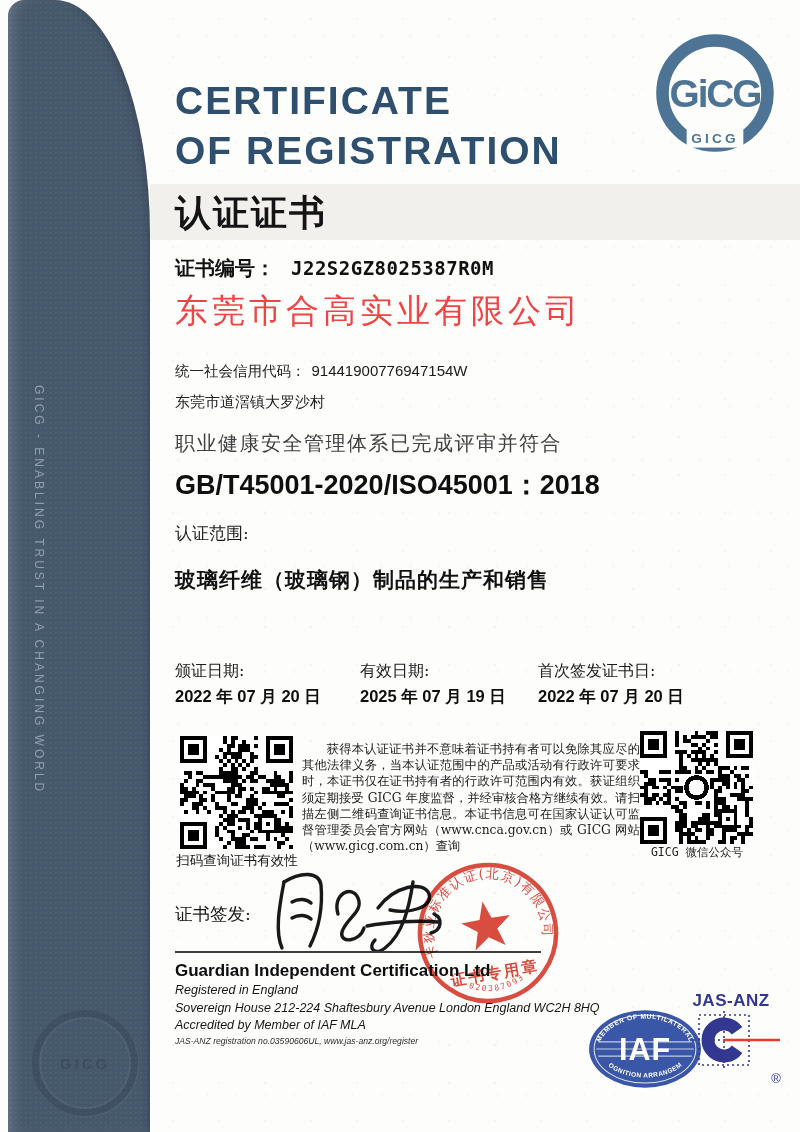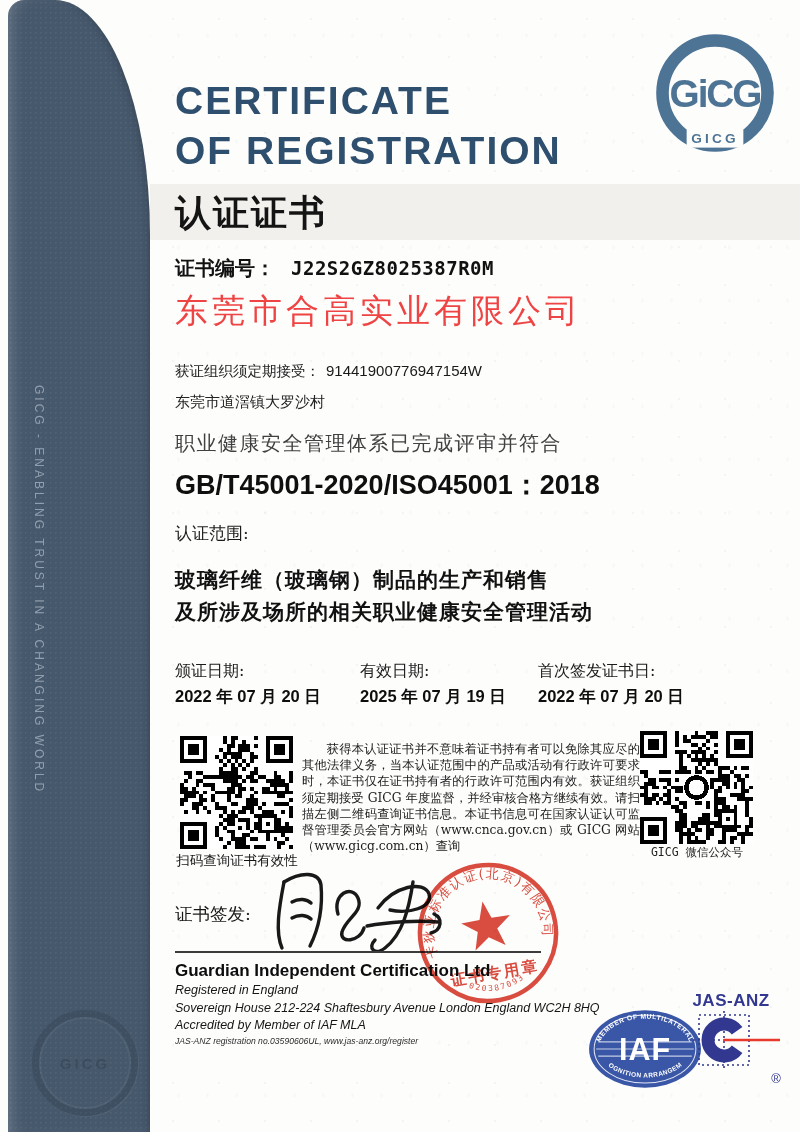--- a/index.html
+++ b/index.html
@@ -107,31 +107,30 @@
   <div class="abs band"></div>
   <div class="abs title-cn">认证证书</div>
 
   <div class="abs certno">
     <span class="lbl">证书编号：</span><span class="val">J22S2GZ8025387R0M</span>
   </div>
 
   <div class="abs company">东莞市合高实业有限公司</div>
 
   <div class="abs credit">
-    <span>获证组织须定期接受：</span><span class="val">91441900776947154W</span>
+    <span>统一社会信用代码：</span><span class="val">91441900776947154W</span>
   </div>
 
   <div class="abs addr">东莞市道滘镇大罗沙村</div>
   <div class="abs statement">职业健康安全管理体系已完成评审并符合</div>
   <div class="abs standard">GB/T45001-2020/ISO45001：2018</div>
   <div class="abs scope-label">认证范围:</div>
 
   <div class="abs scope">
     <div>玻璃纤维（玻璃钢）制品的生产和销售</div>
-    <div>及所涉及场所的相关职业健康安全管理活动</div>
   </div>
 
   <div class="abs date-col d1">
     <span>颁证日期:</span>
     <span class="val">2022 年 07 月 20 日</span>
   </div>
   <div class="abs date-col d2">
     <span>有效日期:</span>
     <span class="val">2025 年 07 月 19 日</span>
   </div>

